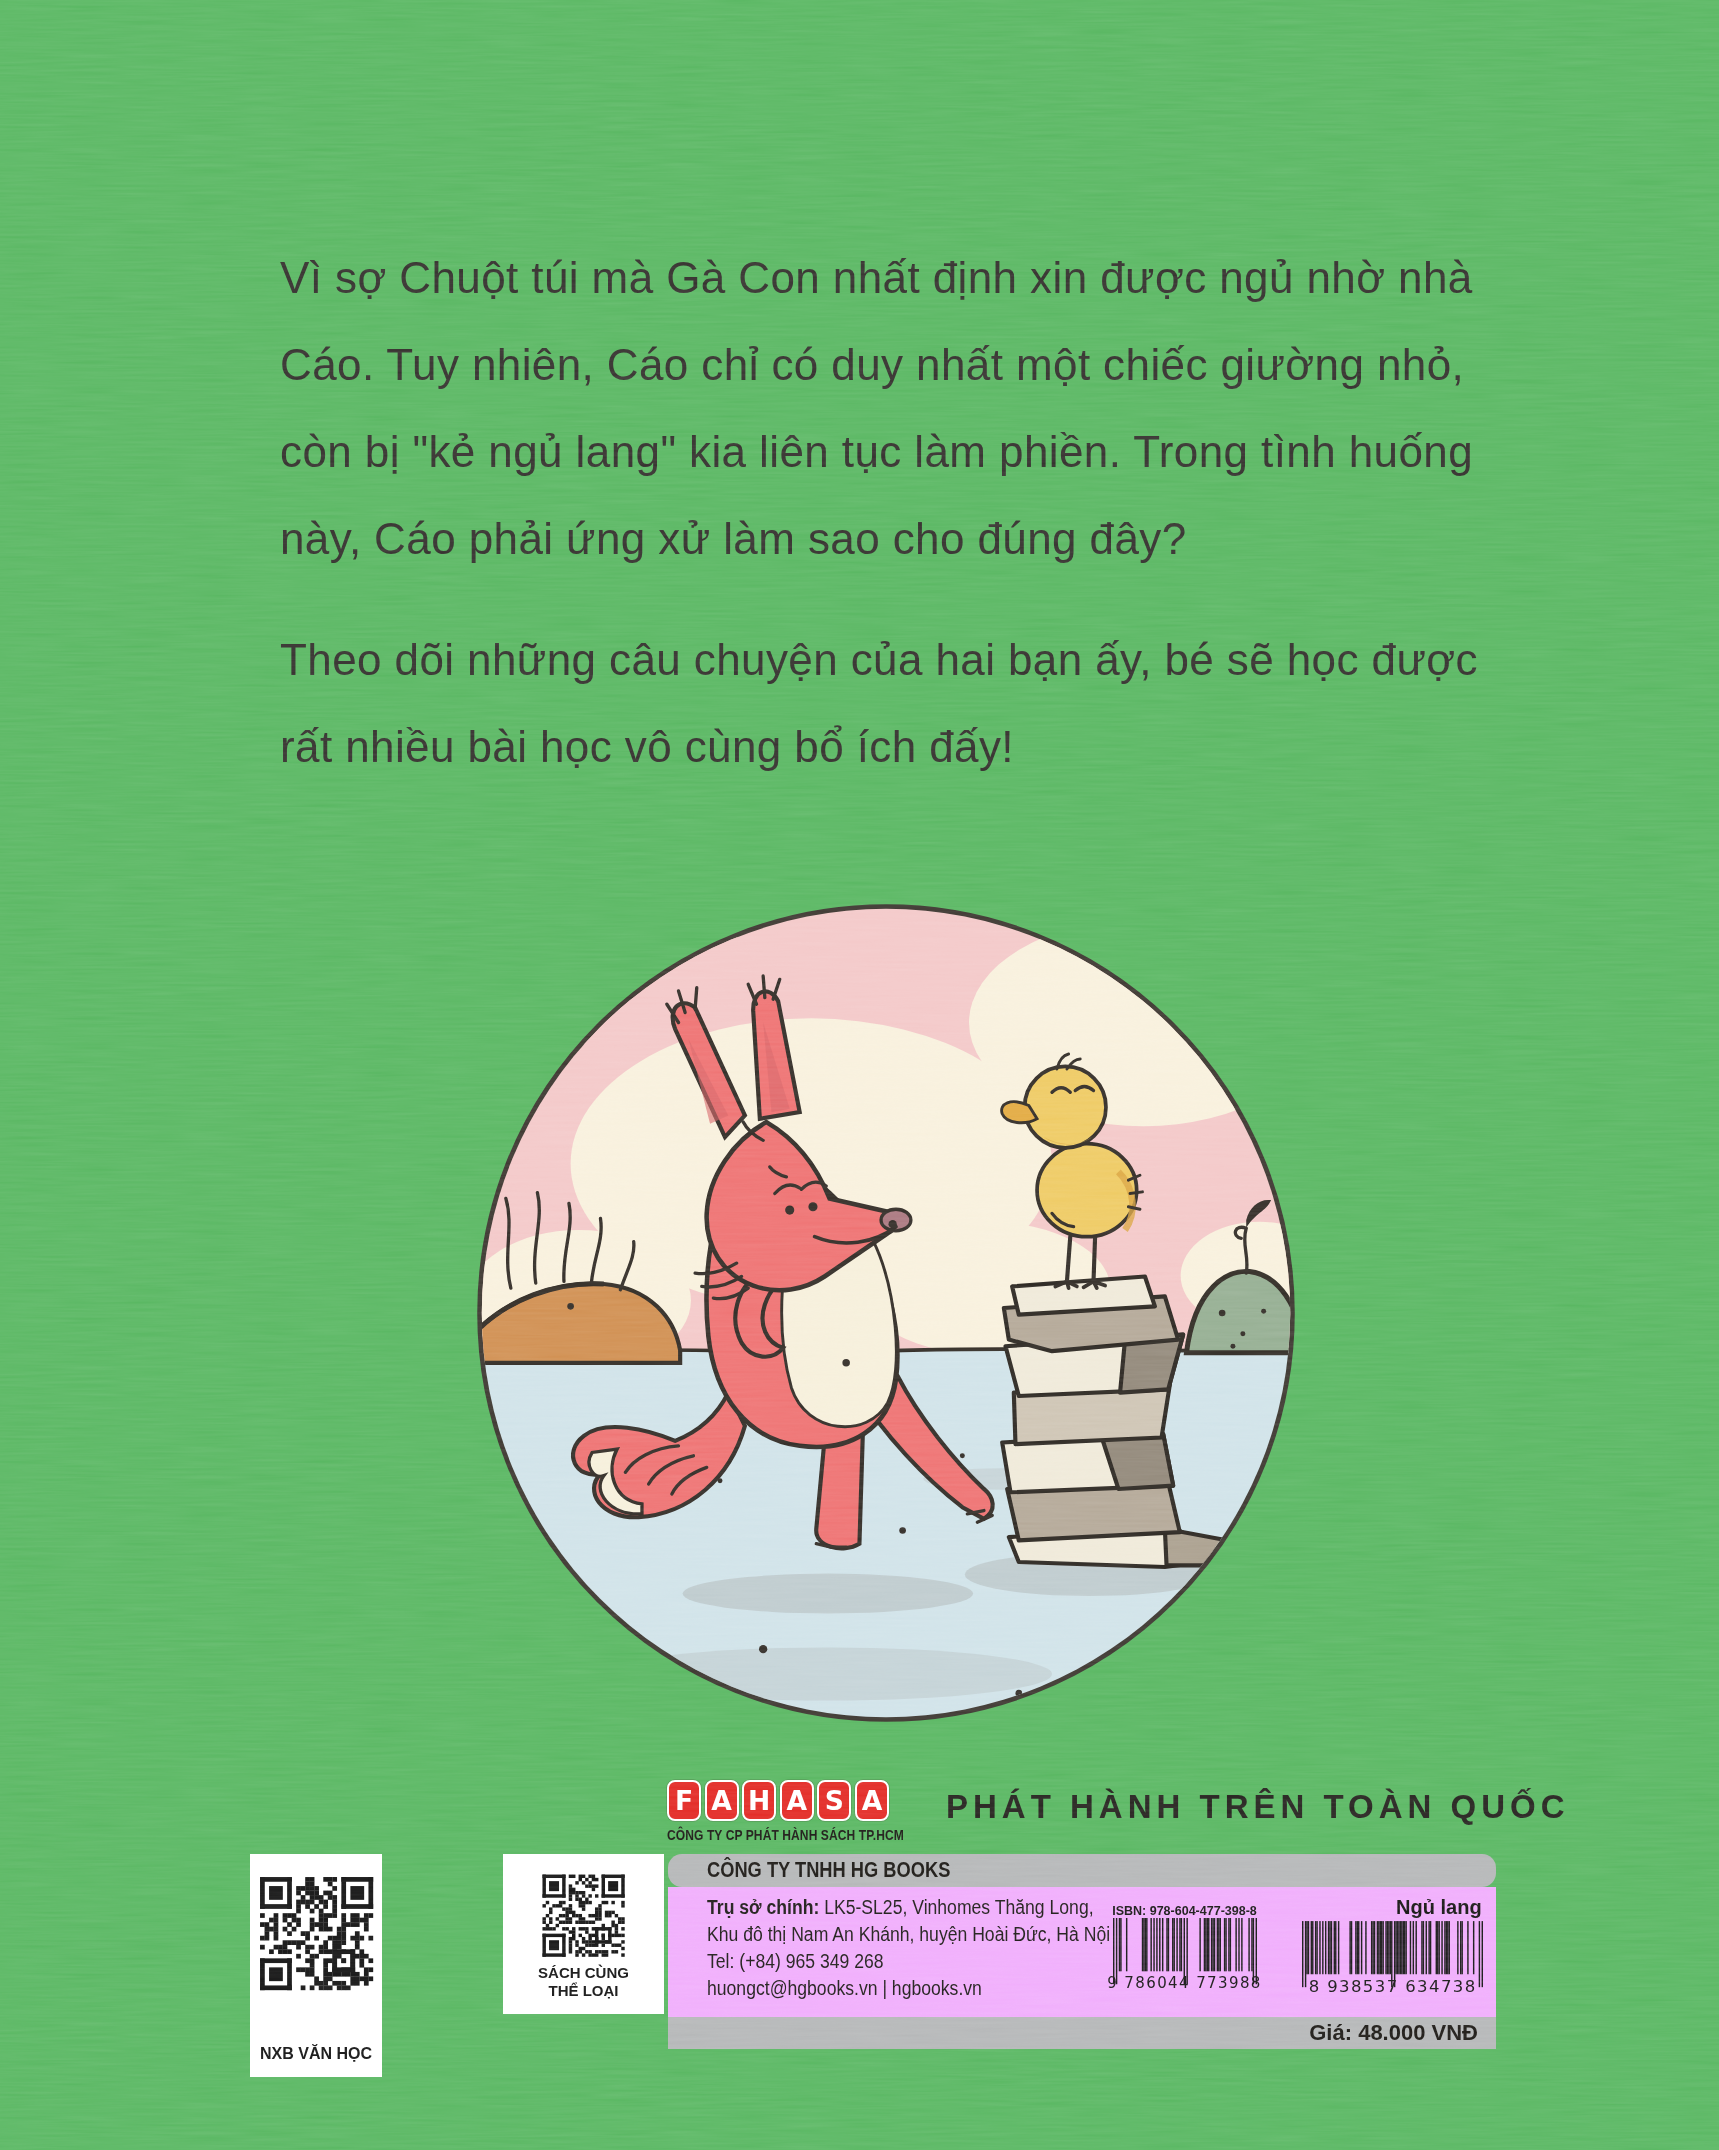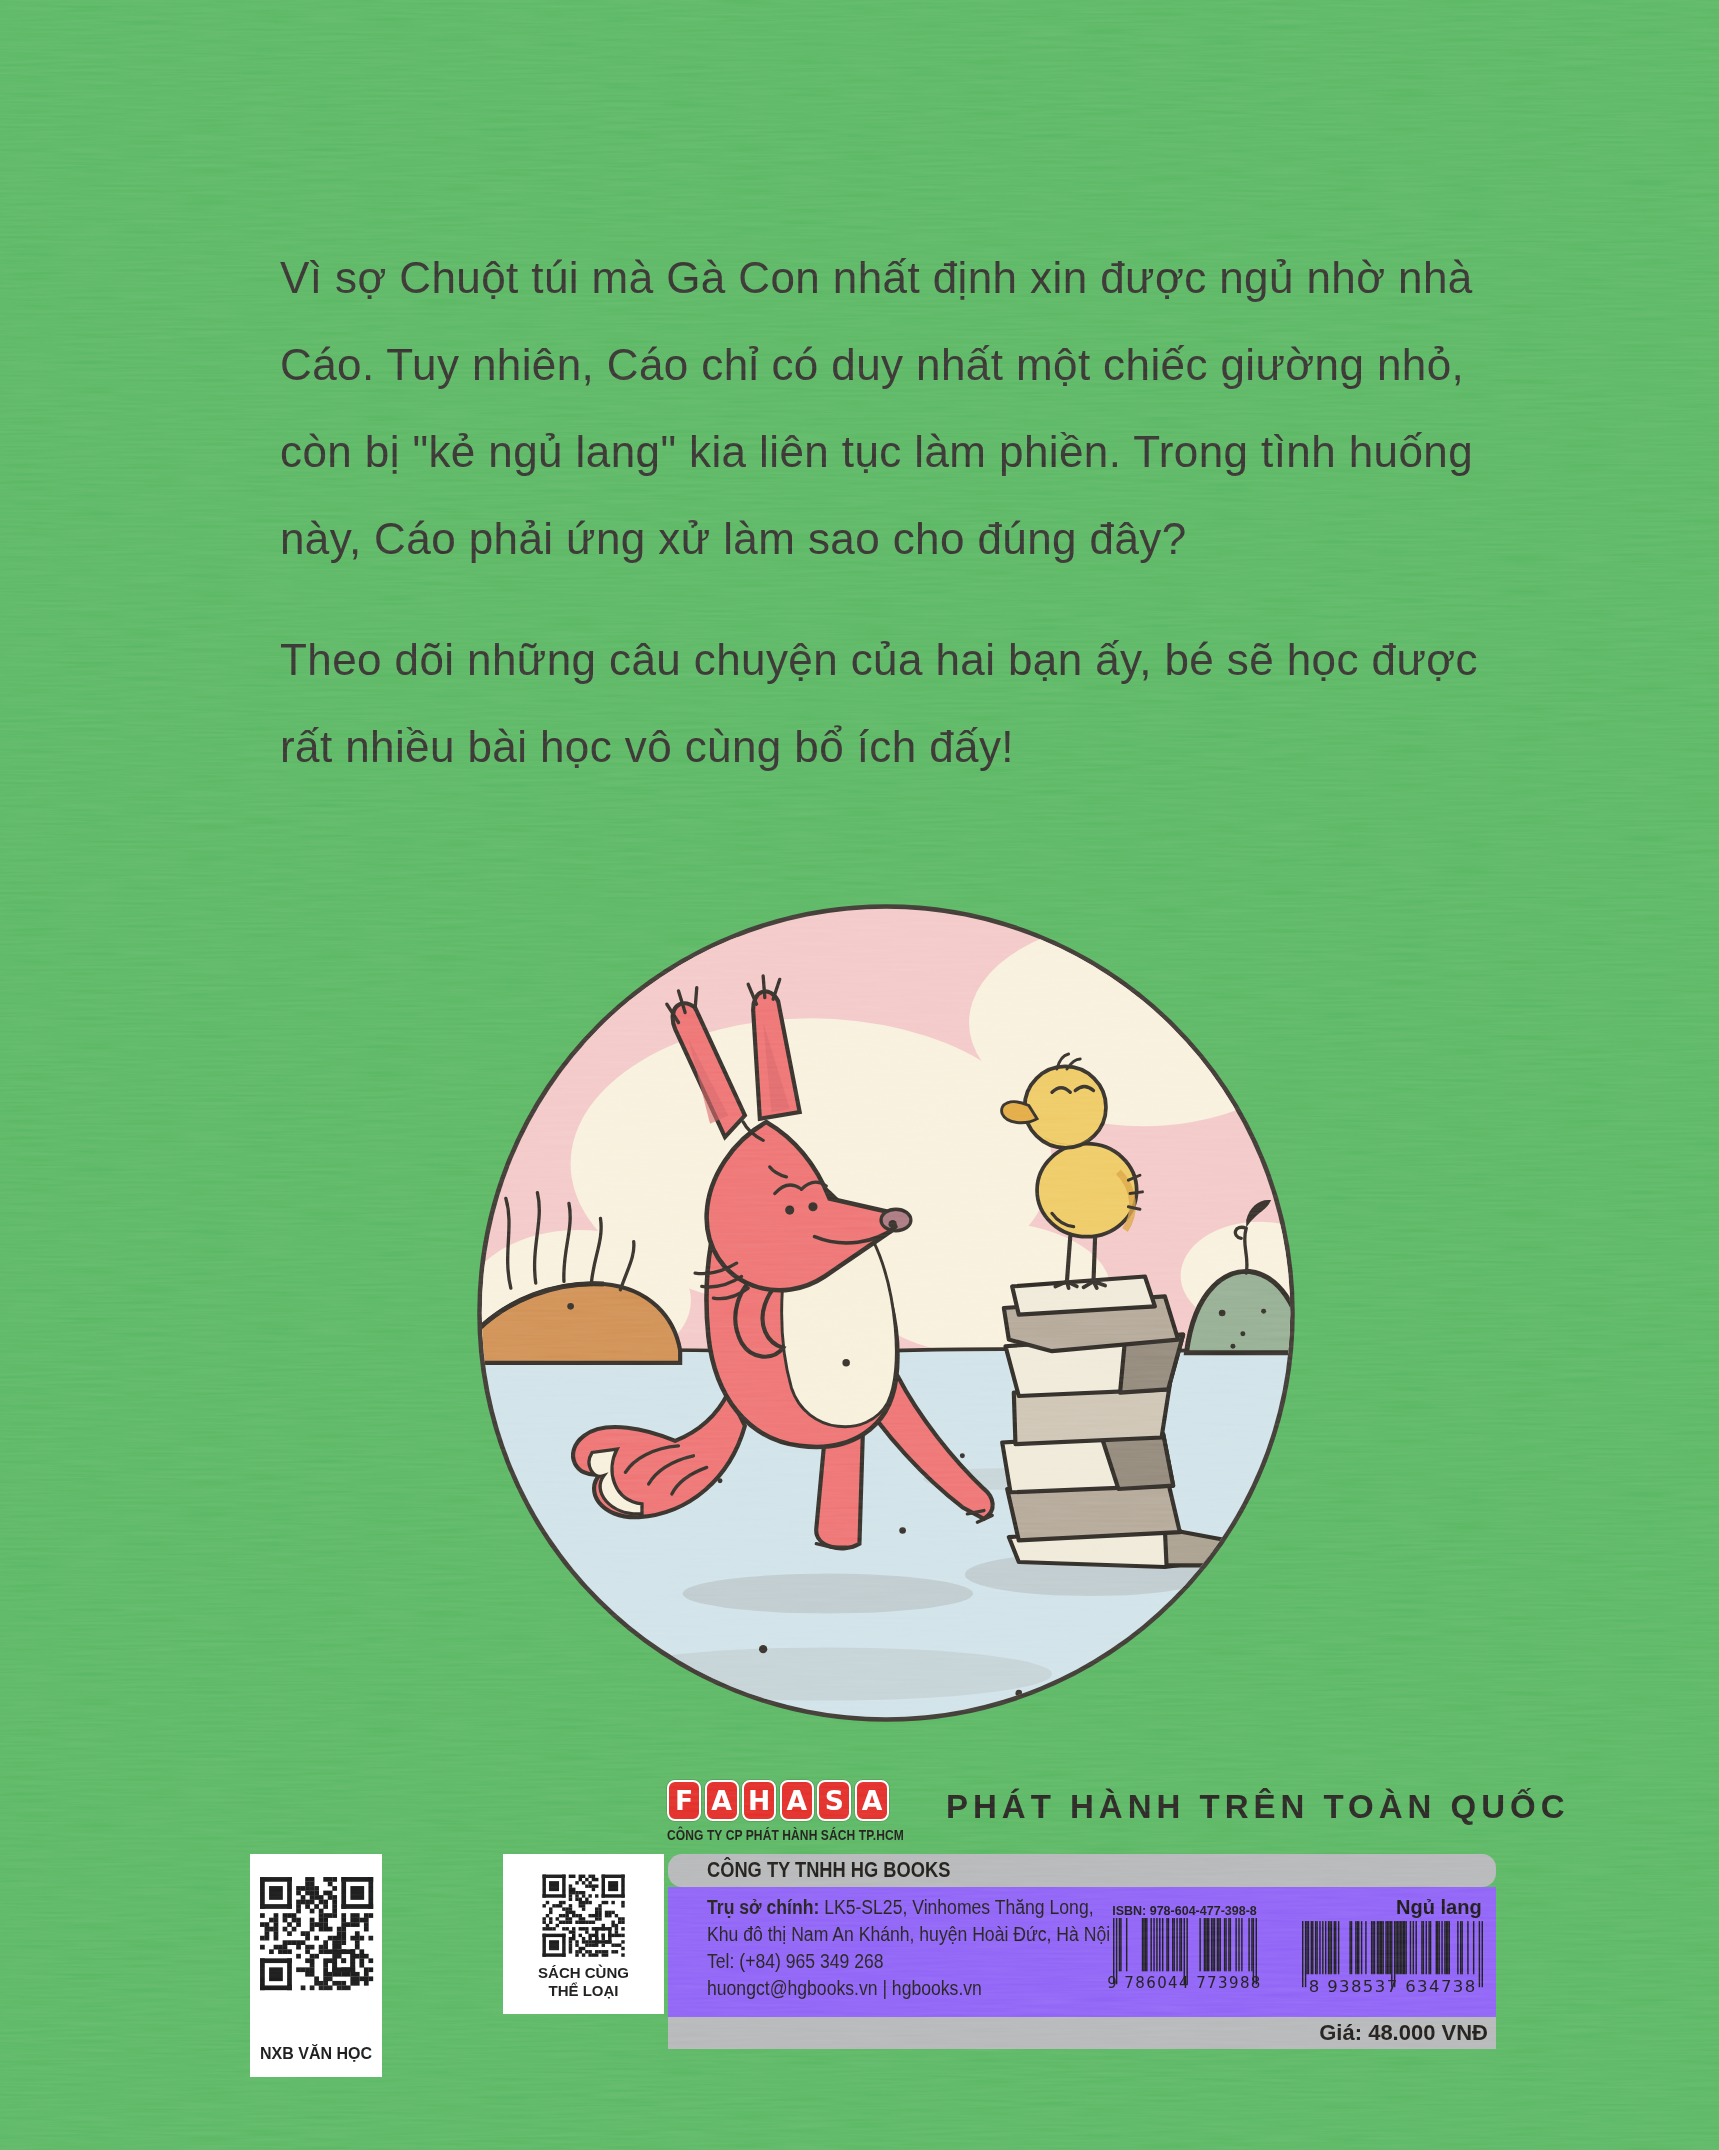--- a/index.html
+++ b/index.html
@@ -46,32 +46,32 @@
   .qr-label{
     margin-top:auto;margin-bottom:13px;text-align:center;color:#0d0d0d;font-weight:700;
     font-size:16px;line-height:18.7px;white-space:pre-line;
   }
   .qr-card.c2 .qr-label{font-size:15px;}
 
   
   .pubbox{position:absolute;left:668px;top:1854px;width:828px;height:194px;z-index:3;}
   .pub-header{height:33px;background:#b3b5b6;display:flex;align-items:center;padding-left:39px;box-sizing:border-box;border-radius:14px;}
   .pub-header span{font-size:21.5px;font-weight:700;color:#15120e;display:inline-block;transform:scaleX(.85);transform-origin:0 50%;white-space:nowrap;}
-  .pub-body{height:130px;background:#8b5cf6;position:relative;padding-left:44px;}
+  .pub-body{height:130px;background:#f0abfc;position:relative;padding-left:44px;}
   .pub-lines{position:absolute;left:39px;top:7.2px;font-size:20px;line-height:27px;color:#191613;}
   .pub-lines .ln{display:block;transform:scaleX(.88);transform-origin:0 50%;white-space:nowrap;font-weight:500;}
   .pub-lines b{font-weight:700;}
   .isbn-block{position:absolute;left:436px;top:16px;width:161px;text-align:center;}
   .isbn-label{font-size:13.6px;font-weight:700;color:#121110;white-space:nowrap;transform:scaleX(.92);transform-origin:50% 50%;}
   .bc-digits{font-size:15px;color:#121110;margin-top:-18px;position:relative;letter-spacing:1.4px;white-space:nowrap;font-family:"DejaVu Sans",sans-serif;}
   .ean-block{position:absolute;right:14.4px;top:8.6px;width:195px;text-align:right;}
   .ean-title{font-size:20px;font-weight:700;color:#0f0e0c;margin-bottom:2.9px;}
   .ean-wrap{display:inline-block;width:212px;text-align:center;}
   .ean-wrap .bc-digits{font-size:16.5px;}
-  .pub-footer{height:32px;background:#b3b5b6;display:flex;align-items:center;justify-content:flex-end;padding-right:8px;box-sizing:border-box;}
+  .pub-footer{height:32px;background:#b3b5b6;display:flex;align-items:center;justify-content:flex-end;padding-right:18px;box-sizing:border-box;}
   .pub-footer span{font-size:22px;font-weight:700;color:#15120e;}
 </style>
 </head>
 <body>
 
 <svg class="texture" width="1719" height="2151" viewBox="0 0 2396 2997">
   <filter id="paper">
       <feTurbulence type="fractalNoise" baseFrequency="0.012 0.28" numOctaves="2" seed="7"></feTurbulence>
     <feColorMatrix type="matrix" values="0 0 0 0 1  0 0 0 0 1  0 0 0 0 1  0.45 0.45 0.45 0 0"></feColorMatrix>
   </filter>

